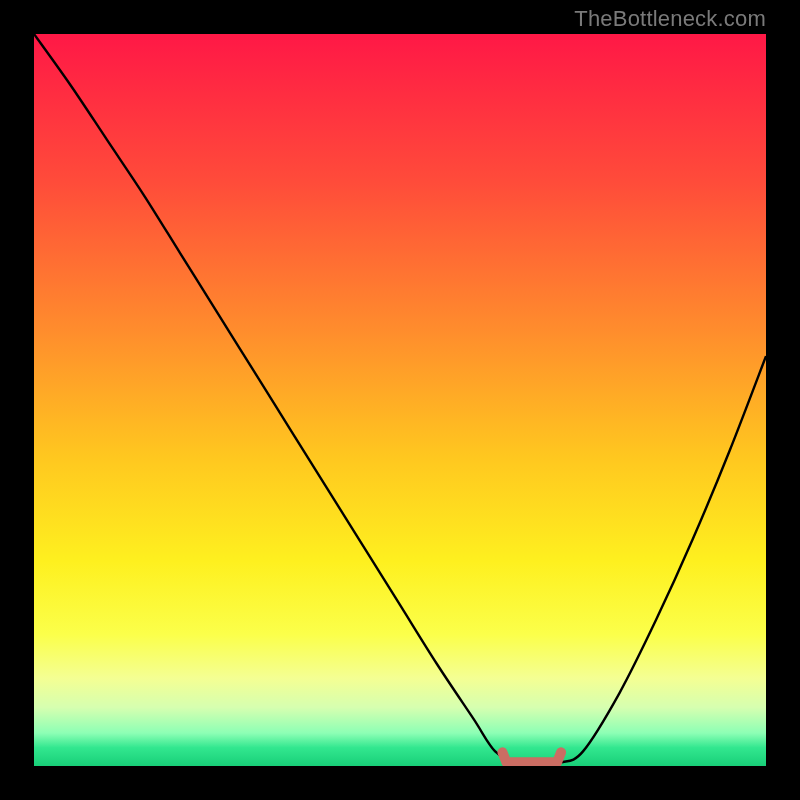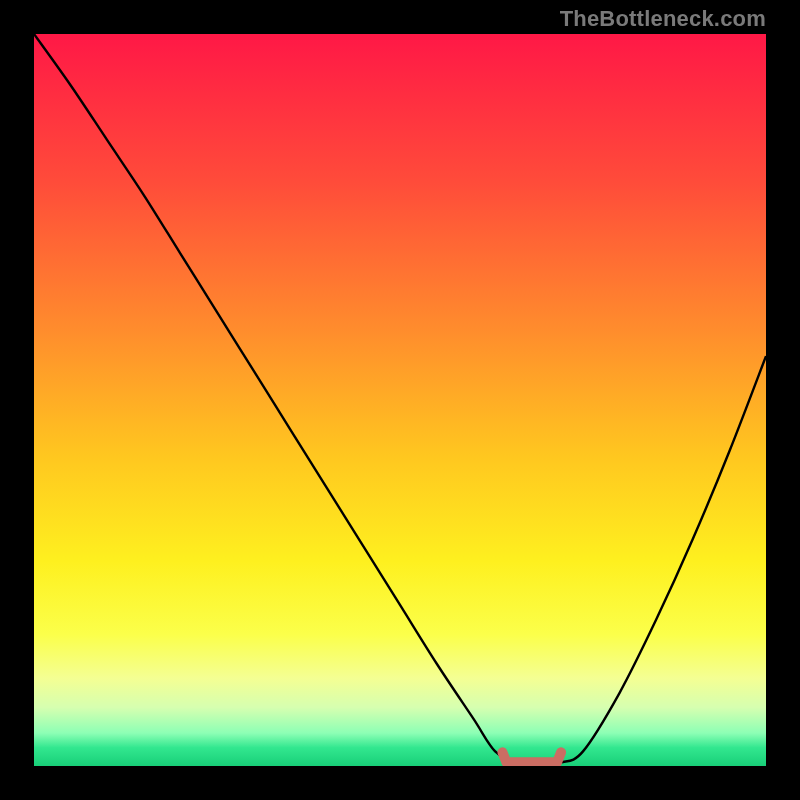--- a/index.html
+++ b/index.html
@@ -24,21 +24,21 @@
     width: 732px;
     height: 732px;
     
   }
   .watermark {
     position: absolute;
     top: 6px;
     right: 34px;
     color: #7a7a7a;
     font-size: 22px;
-    font-weight: 700;
+    font-weight: 400;
     letter-spacing: 0.2px;
     margin-left: 8px;
   }
   svg {
     display: block;
   }
 </style>
 </head>
 <body>
 

